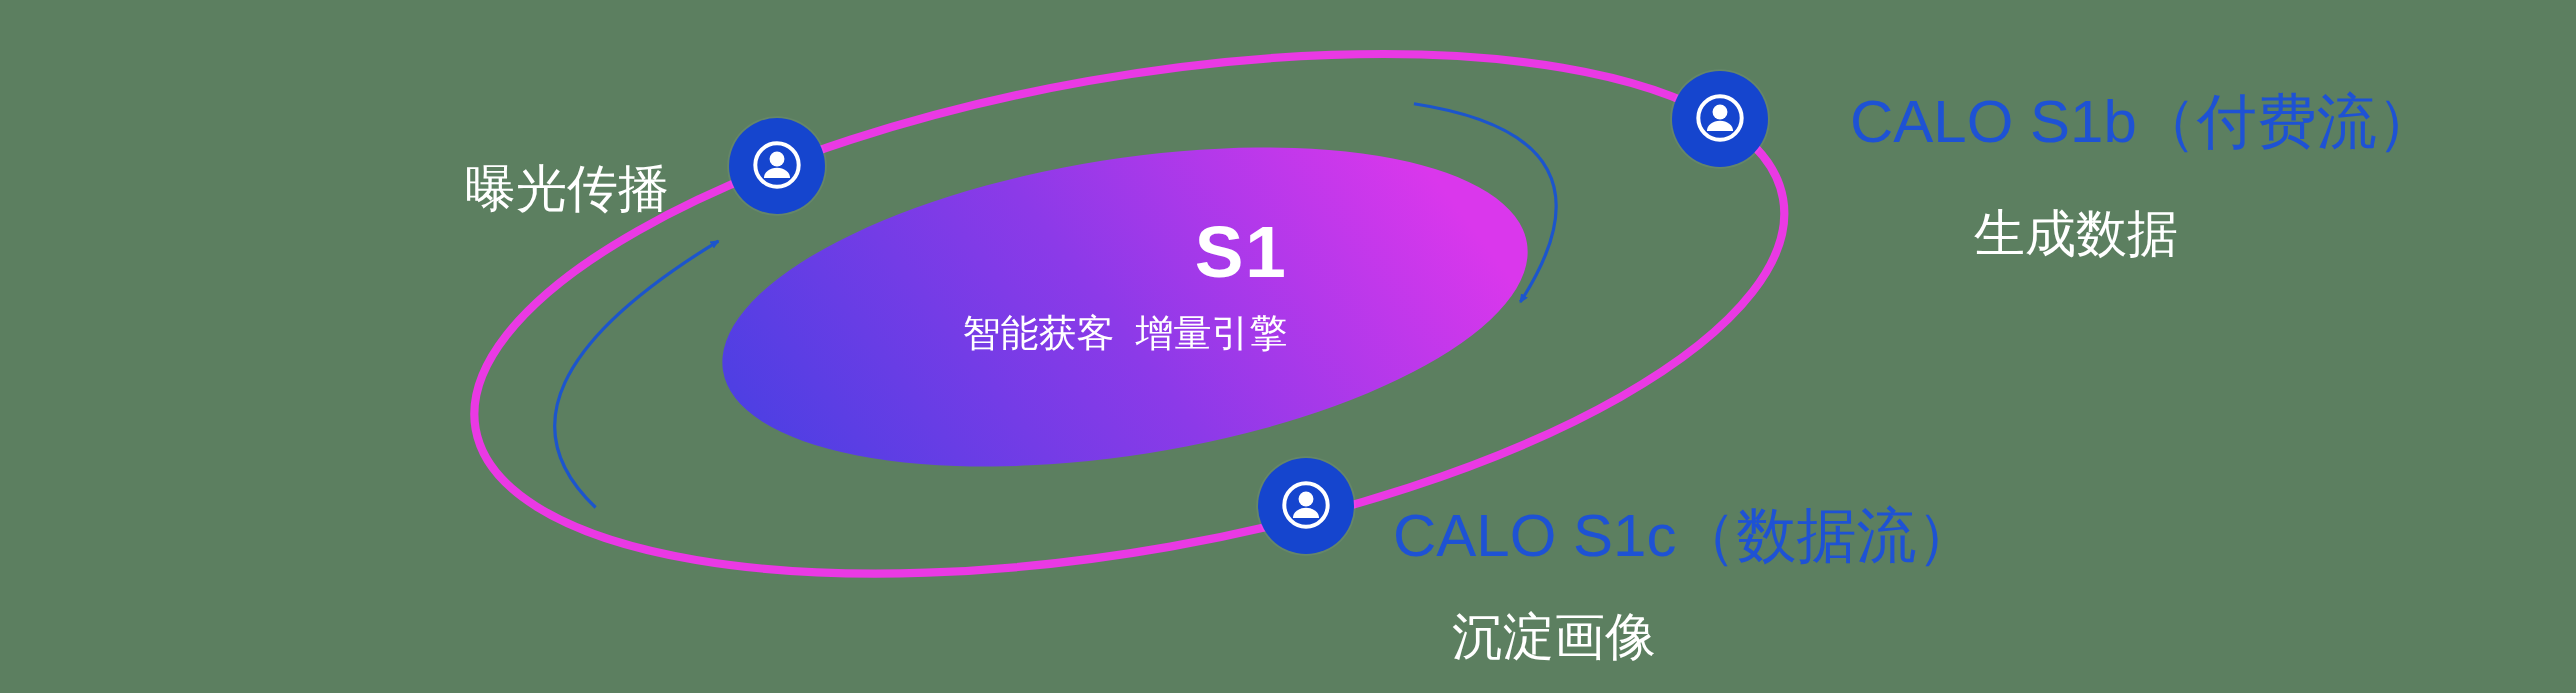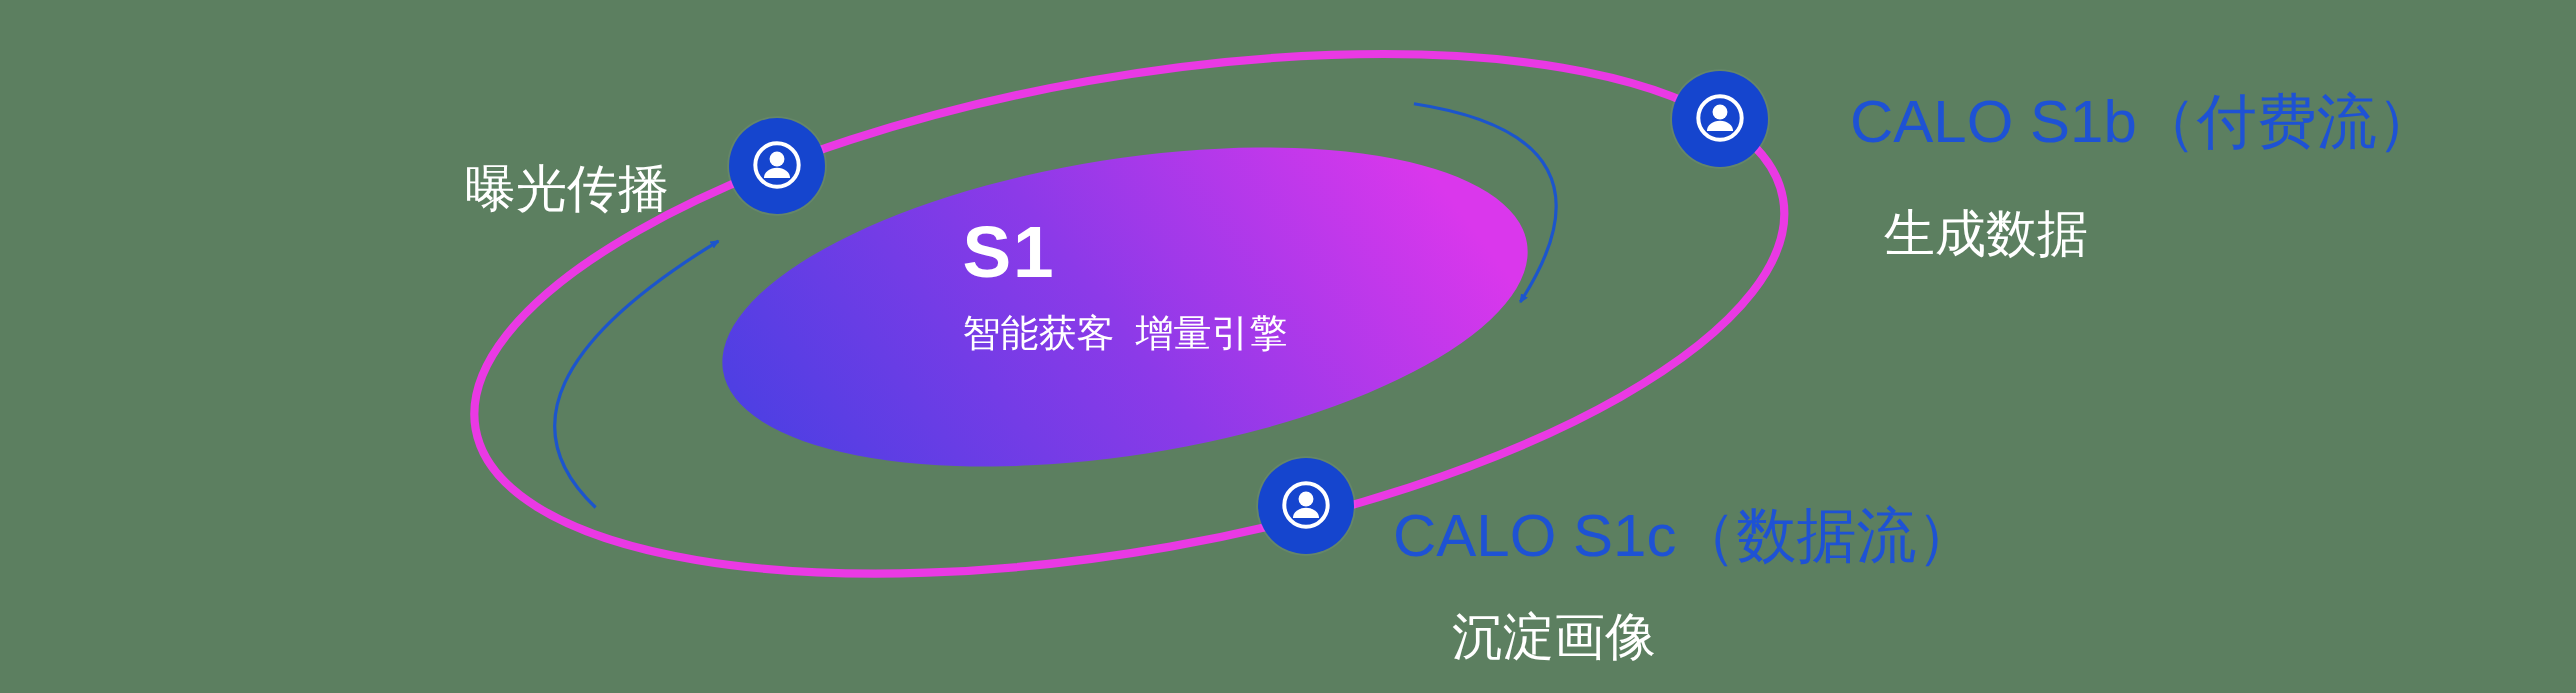--- a/index.html
+++ b/index.html
@@ -53,21 +53,21 @@
   .node-s1a { left: 777px;  top: 166px; }
   .node-s1b { left: 1720px; top: 119px; }
   .node-s1c { left: 1306px; top: 506px; }
 
   
   .center-text {
     position: absolute;
     left: 1125px;
     top: 284px;
     transform: translate(-50%, -50%);
-    text-align: left;
+    text-align: right;
     color: #ffffff;
     z-index: 4;
     white-space: nowrap;
   }
   .center-title {
     font-size: 73px;
     font-weight: 600;
     letter-spacing: 1.8px;
   }
   .center-subtitle {
@@ -92,21 +92,21 @@
     color: #ffffff;
     font-size: 51px;
     font-weight: 500;
     line-height: 1.15;
     z-index: 4;
     white-space: nowrap;
   }
   .label-s1a    { left: 50px;   top: 35px; }
   .sublabel-s1a { left: 447px;  top: 160px; margin-left: 18px; }
   .label-s1b    { left: 1850px; top: 87px; }
-  .sublabel-s1b { left: 1884px; top: 205px; }
+  .sublabel-s1b { left: 1974px; top: 205px; }
   .label-s1c    { left: 1393px; top: 489px; margin-top: 12px; }
   .sublabel-s1c { left: 1452px; top: 608px; }
 </style>
 </head>
 <body>
 
 <div class="canvas">
 
   <div class="center-ellipse"></div>
 

